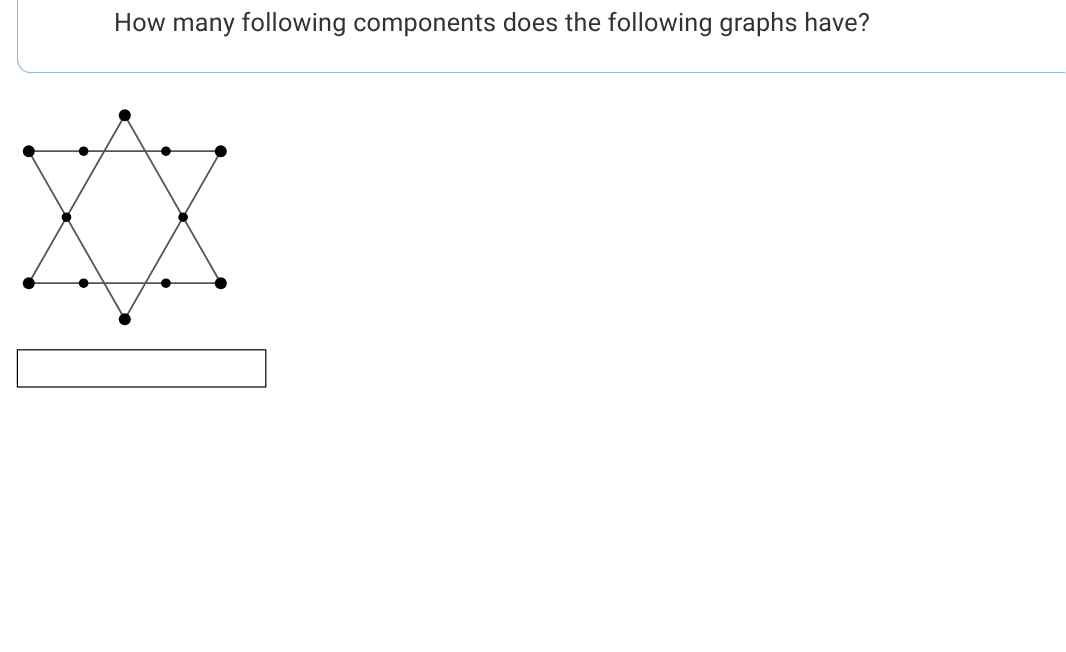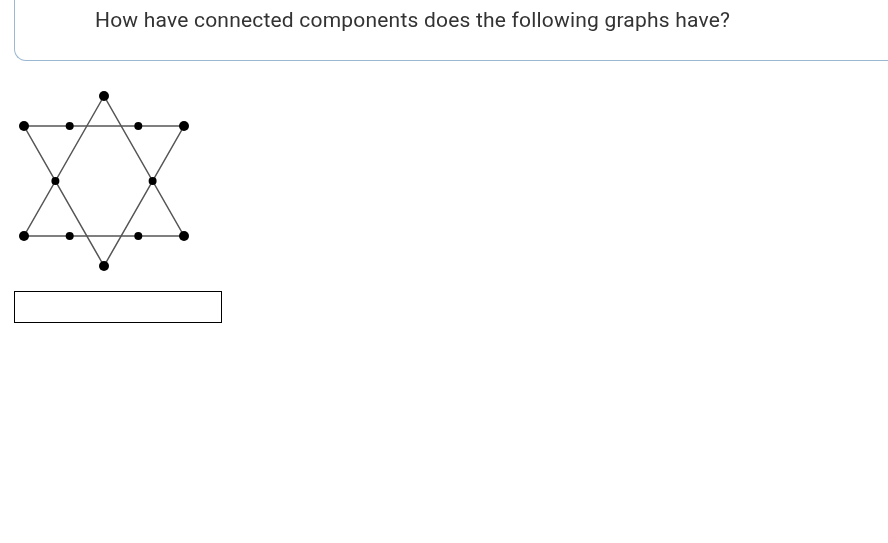--- a/index.html
+++ b/index.html
@@ -47,21 +47,21 @@
       padding: 2px 6px;
       background: #ffffff;
     }
   </style>
 </head>
 <body>
 
 
 
 <div class="question-box">
-  <div class="question-text">How have connected components does the following graphs have?</div>
+  <div class="question-text">How many following components does the following graphs have?</div>
 </div>
 
 <div class="graph-area">
   <svg class="graph-svg" width="180" height="200" viewBox="0 0 180 200">
 
     <polygon points="90,15 10,155 170,155" fill="none" stroke="#555555" stroke-width="1.5"></polygon>
 
     <polygon points="90,185 10,45 170,45" fill="none" stroke="#555555" stroke-width="1.5"></polygon>
 
     <circle cx="90" cy="15" r="5" fill="#000000"></circle>

